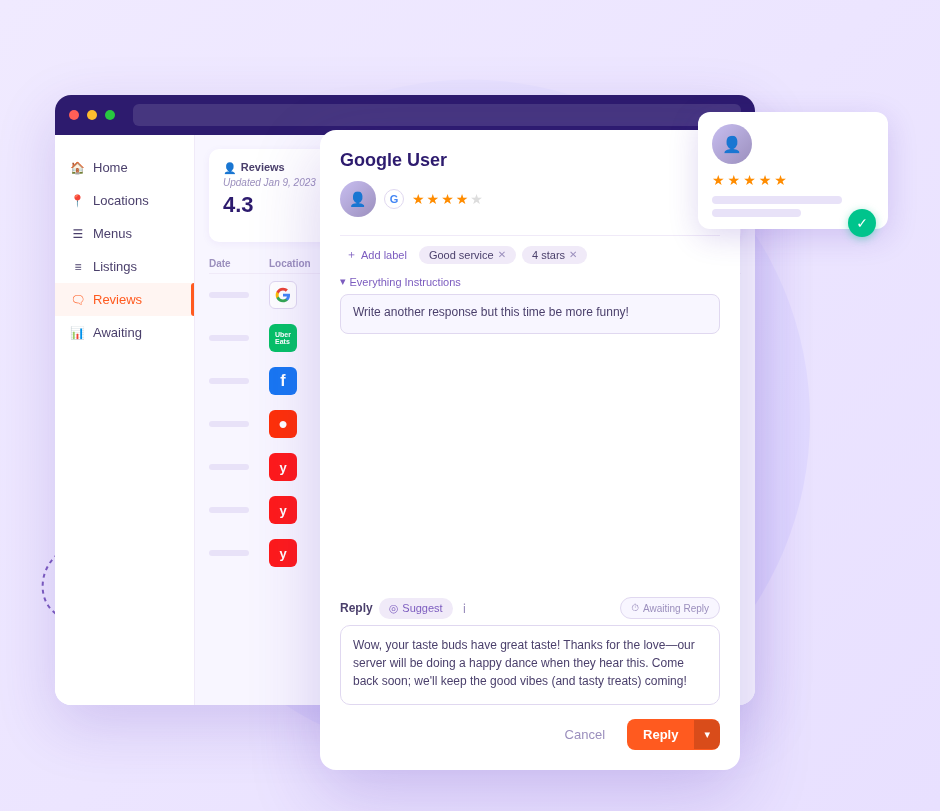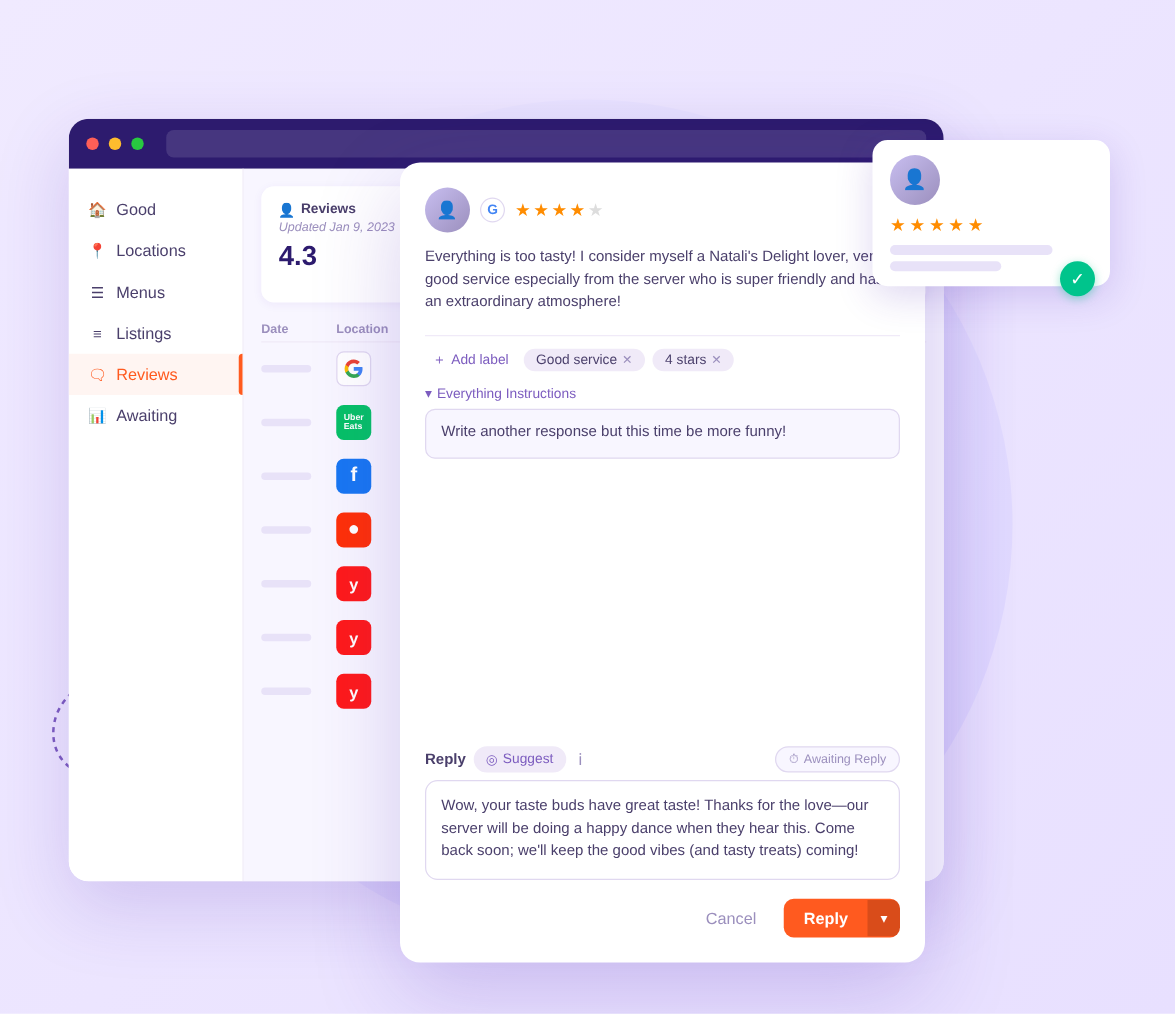--- a/index.html
+++ b/index.html
@@ -471,21 +471,21 @@
     <div class="title-bar-dot dot-yellow"></div>
     <div class="title-bar-dot dot-green"></div>
     <div class="title-bar-bar"></div>
   </div>
 
   <div class="app-layout">
 
     <div class="sidebar">
       <div class="sidebar-item">
         <span class="sidebar-icon">🏠</span>
-        <span>Good</span>
+        <span>Home</span>
       </div>
       <div class="sidebar-item">
         <span class="sidebar-icon">📍</span>
         <span>Locations</span>
       </div>
       <div class="sidebar-item">
         <span class="sidebar-icon">☰</span>
         <span>Menus</span>
       </div>
       <div class="sidebar-item">
@@ -693,34 +693,34 @@
             <div class="review-line long"></div>
             <div class="review-line med"></div>
           </div>
         </div>
       </div>
     </div>
   </div>
 </div>
 
 <div class="reply-panel">
+  <div class="panel-user-name">Google User</div>
 
   <div class="panel-user-row">
     <div class="panel-avatar">👤</div>
     <div class="panel-platform-icon">G</div>
     <div class="panel-stars">
       <span class="panel-star">★</span>
       <span class="panel-star">★</span>
       <span class="panel-star">★</span>
       <span class="panel-star">★</span>
       <span class="panel-star empty">★</span>
     </div>
   </div>
 
-  <div class="panel-review-text">Everything is too tasty! I consider myself a Natali's Delight lover, very good service especially from the server who is super friendly and has an extraordinary atmosphere!</div>
 
 
   <div class="panel-divider"></div>
 
   <div class="panel-labels-row">
     <button class="add-label-btn">
       <span>＋</span>
       <span>Add label</span>
     </button>
     <div class="label-chip">

